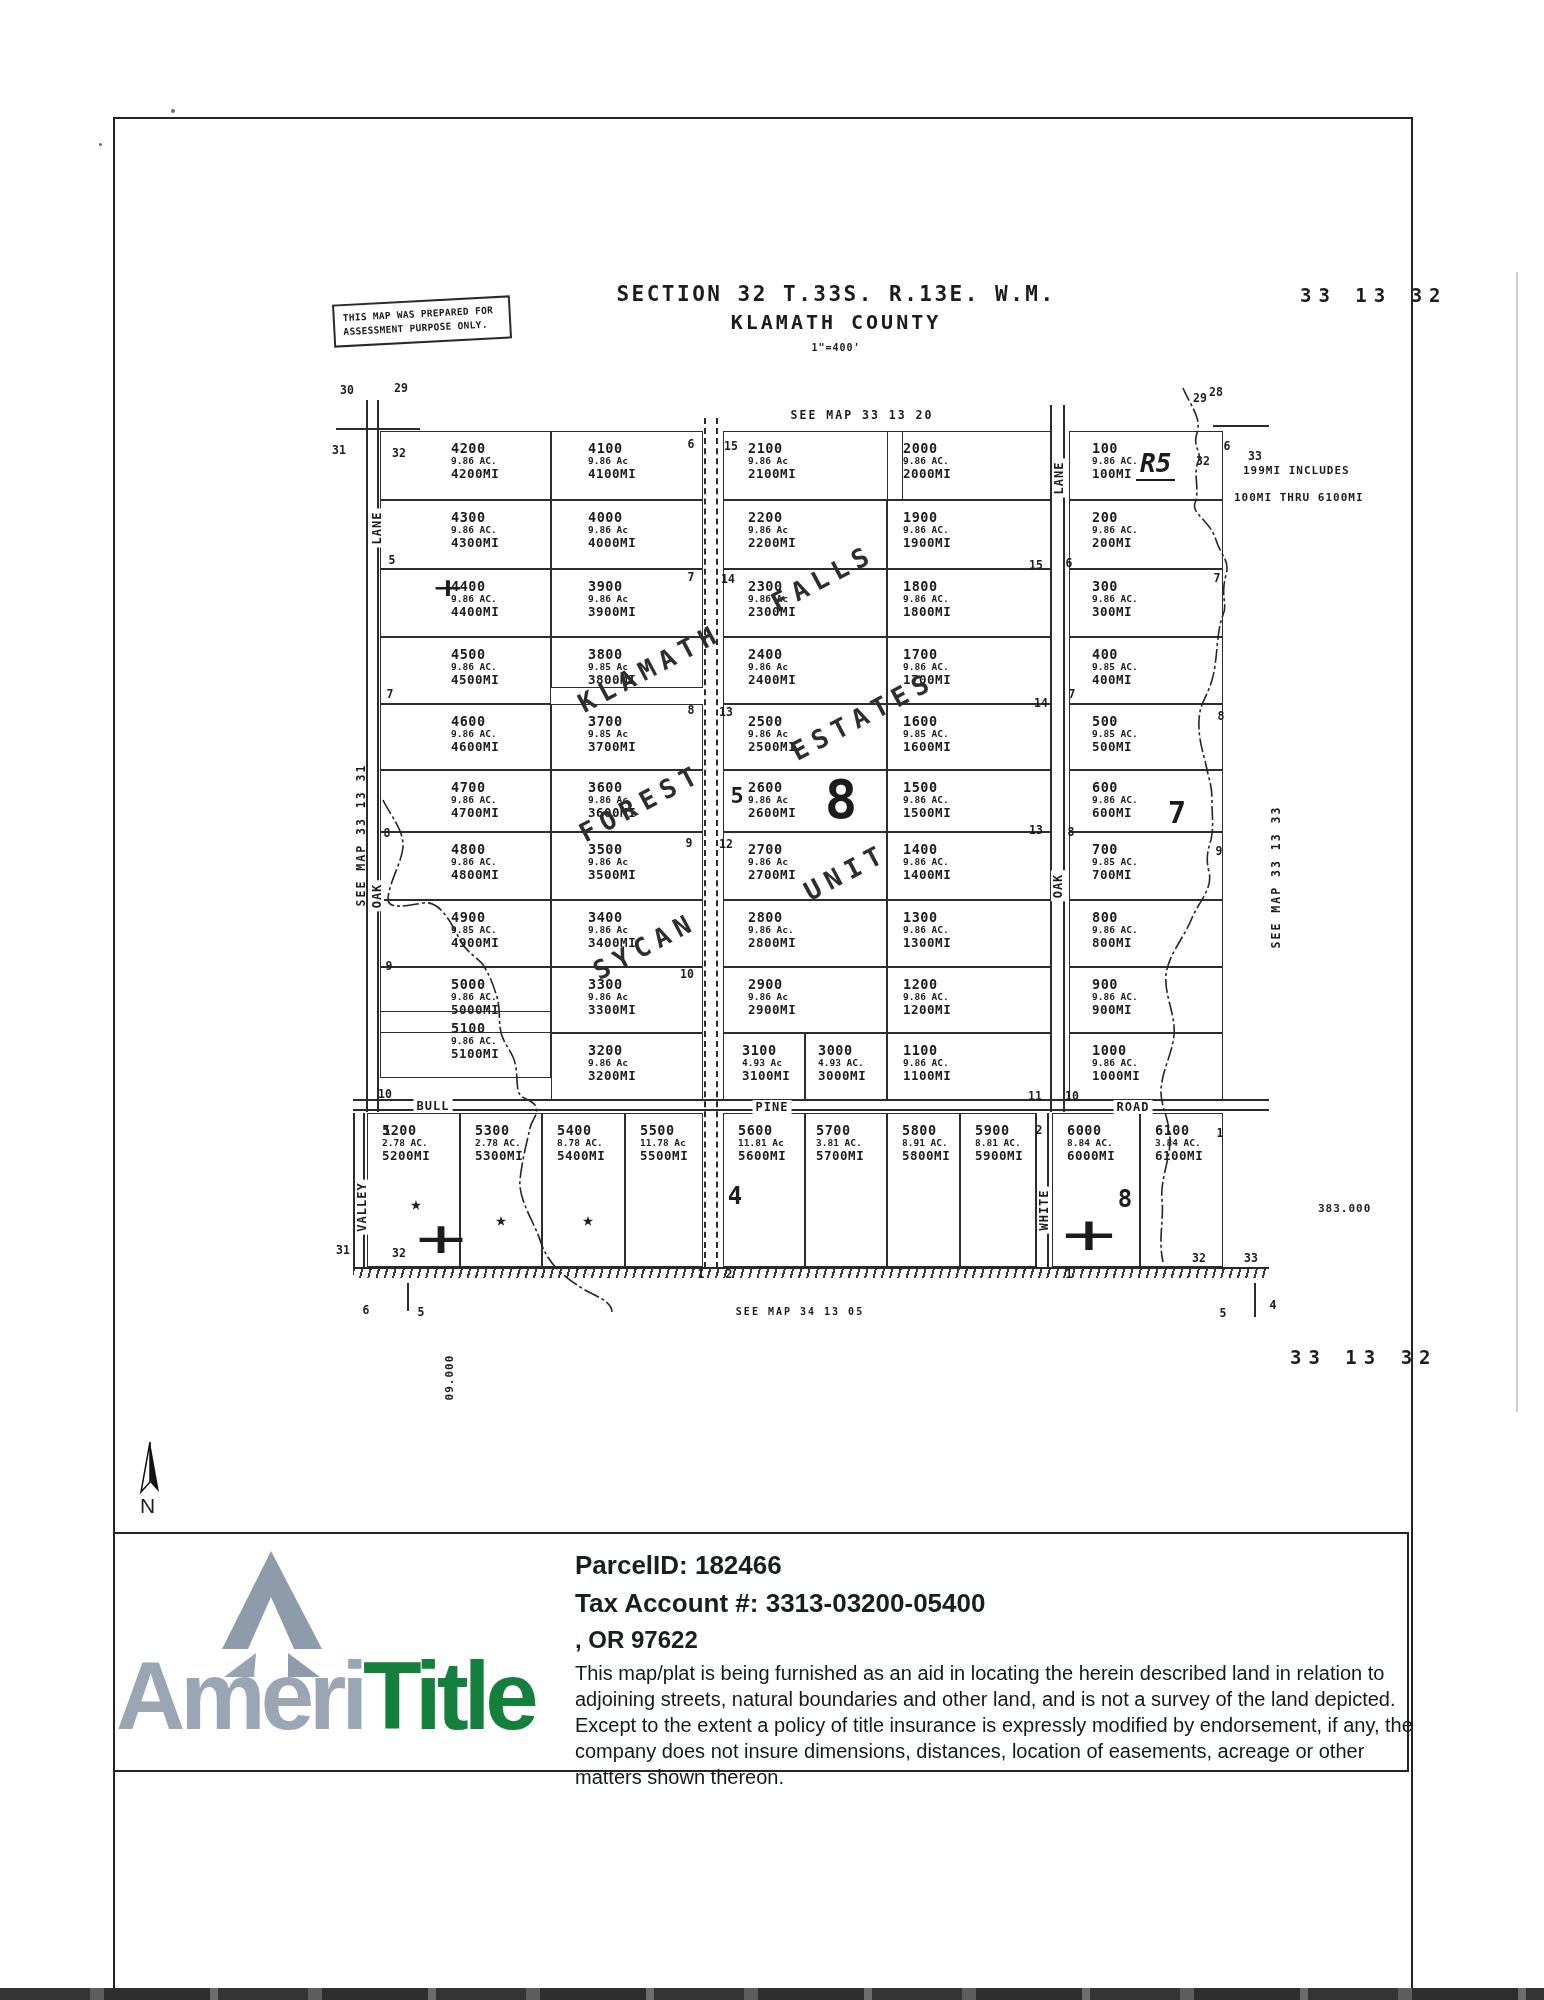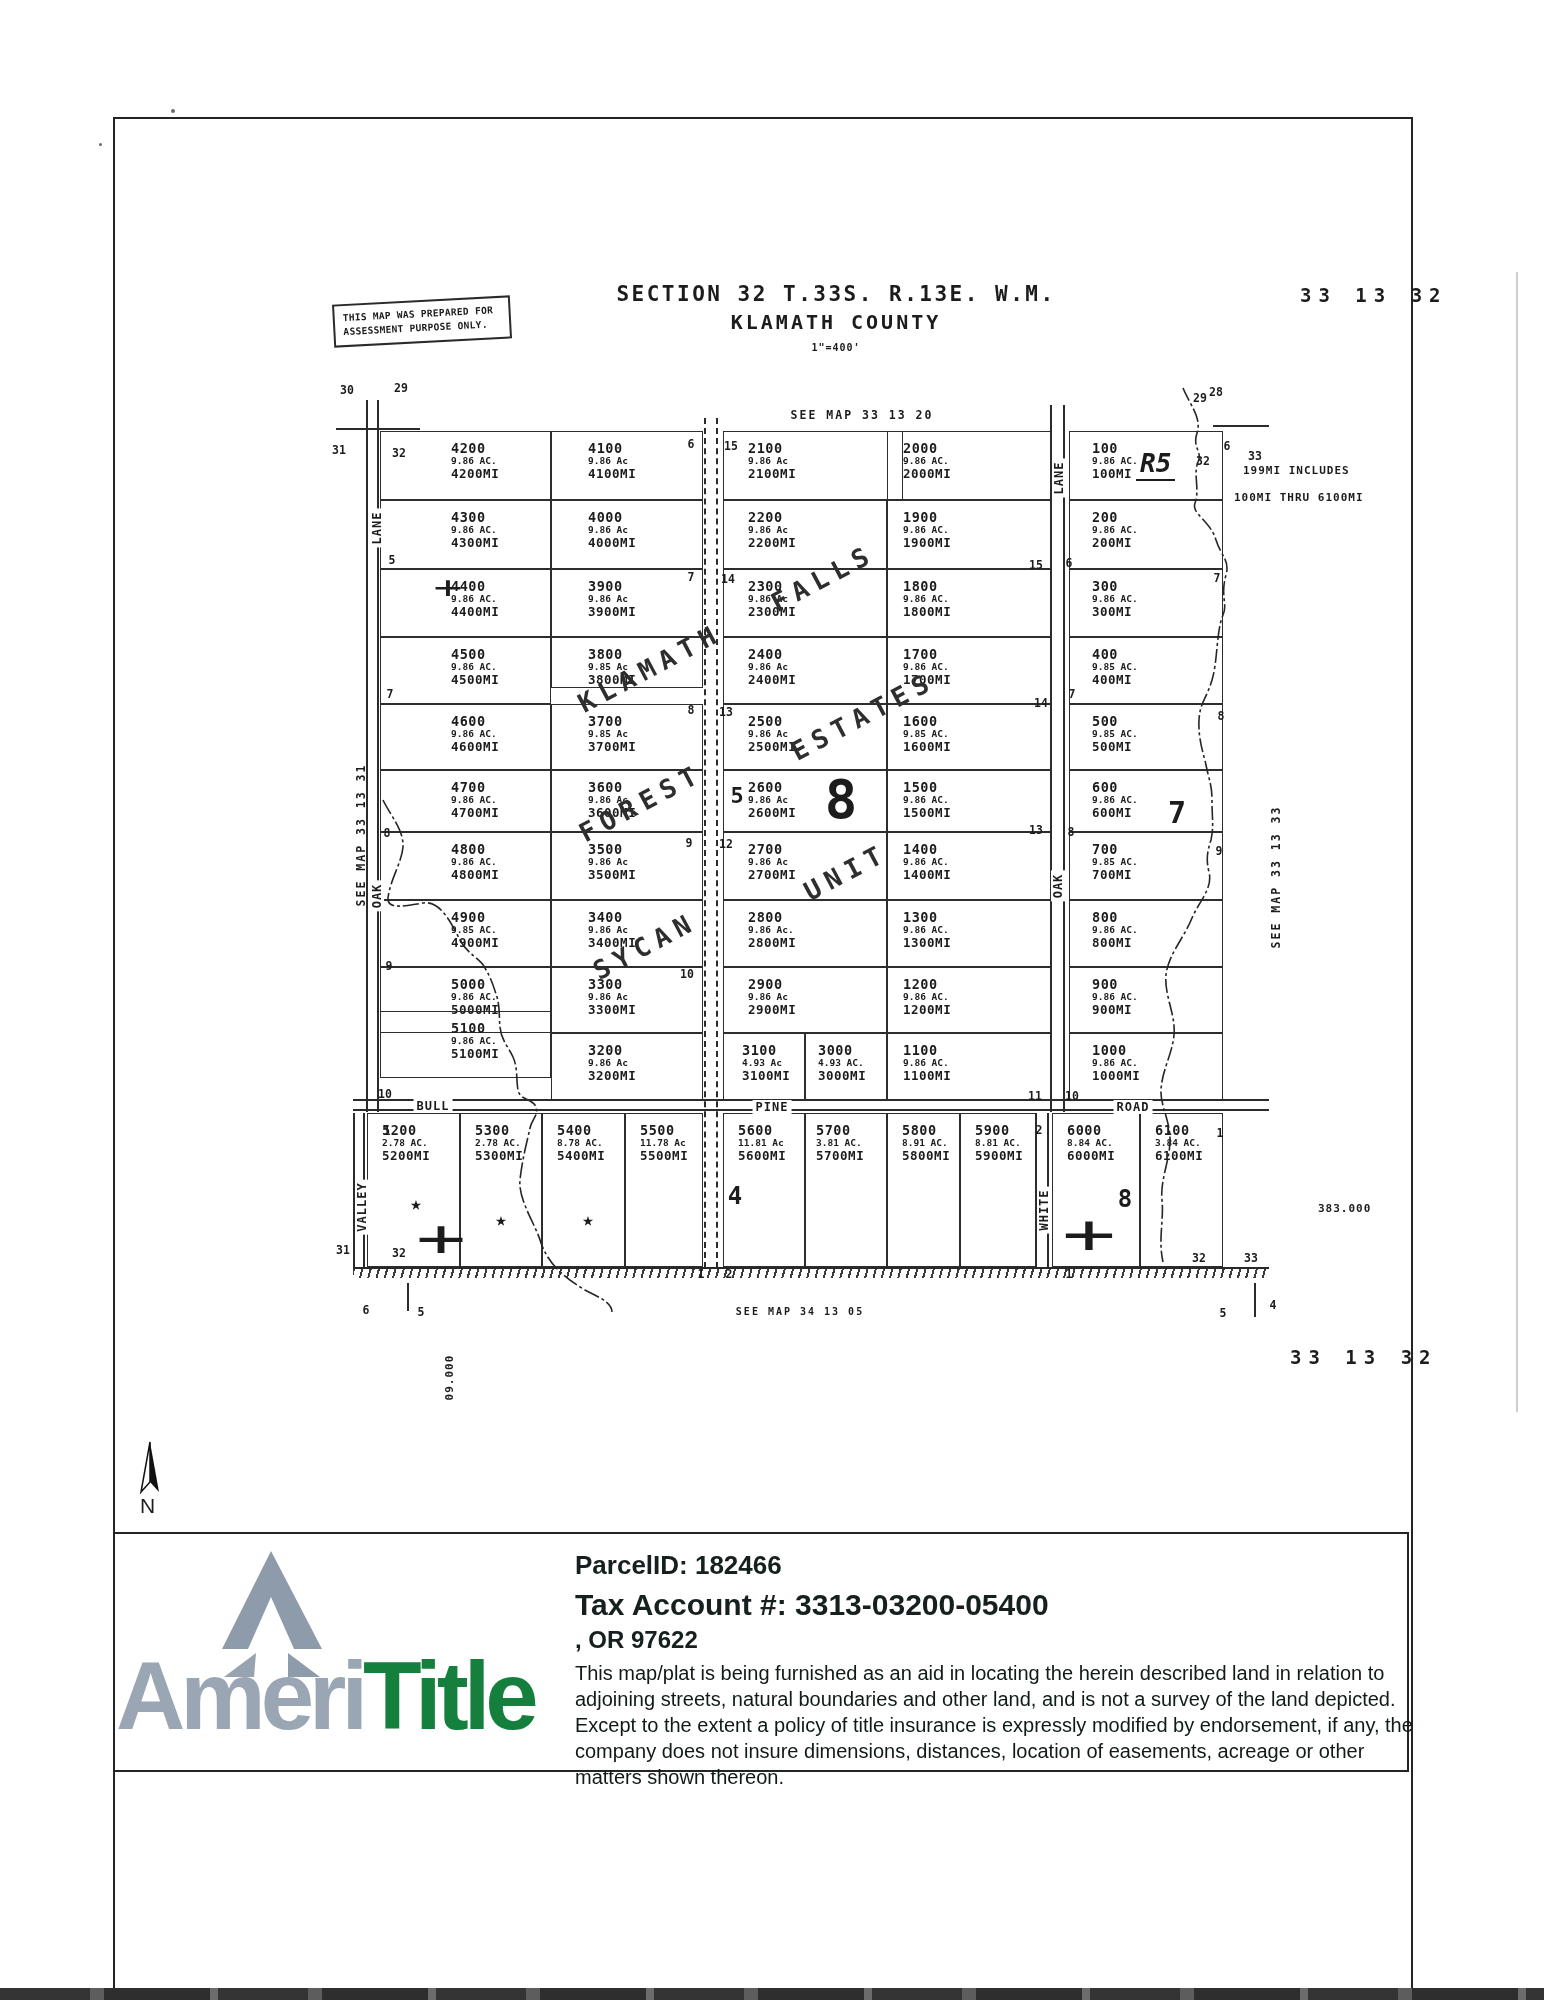--- a/index.html
+++ b/index.html
@@ -50,21 +50,21 @@
   
   .north-label{left:140px;top:1494px;font-size:21px;font-family:"Liberation Sans",sans-serif;}
   
   .footer-box{left:113px;top:1532px;width:1296px;height:240px;border:2.5px solid #242424;box-sizing:border-box;}
   .logo-text{left:116px;top:1648px;font-family:"Liberation Sans",sans-serif;
     font-size:96px;font-weight:700;letter-spacing:-5px;line-height:1;white-space:nowrap;}
   .logo-ameri{color:#9aa6b3;}
   .logo-title{color:#15803d;}
   .f-line{left:575px;font-family:"Liberation Sans",sans-serif;font-weight:700;color:#16201f;white-space:nowrap;}
   .f1{top:1550px;font-size:26px;}
-  .f2{top:1588px;font-size:30px;}
+  .f2{top:1588px;font-size:26px;}
   .f3{top:1626px;font-size:24px;}
   .f-para{left:575px;top:1660px;width:838px;font-family:"Liberation Sans",sans-serif;
     font-size:20px;line-height:26px;color:#101a19;font-weight:400;}
   svg{position:absolute;left:0;top:0;pointer-events:none;}
 </style>
 </head>
 <body>
 
 <div class="abs page-border"></div>
 <div class="abs speck" style="left:171px;top:109px;width:4px;height:4px;"></div>

